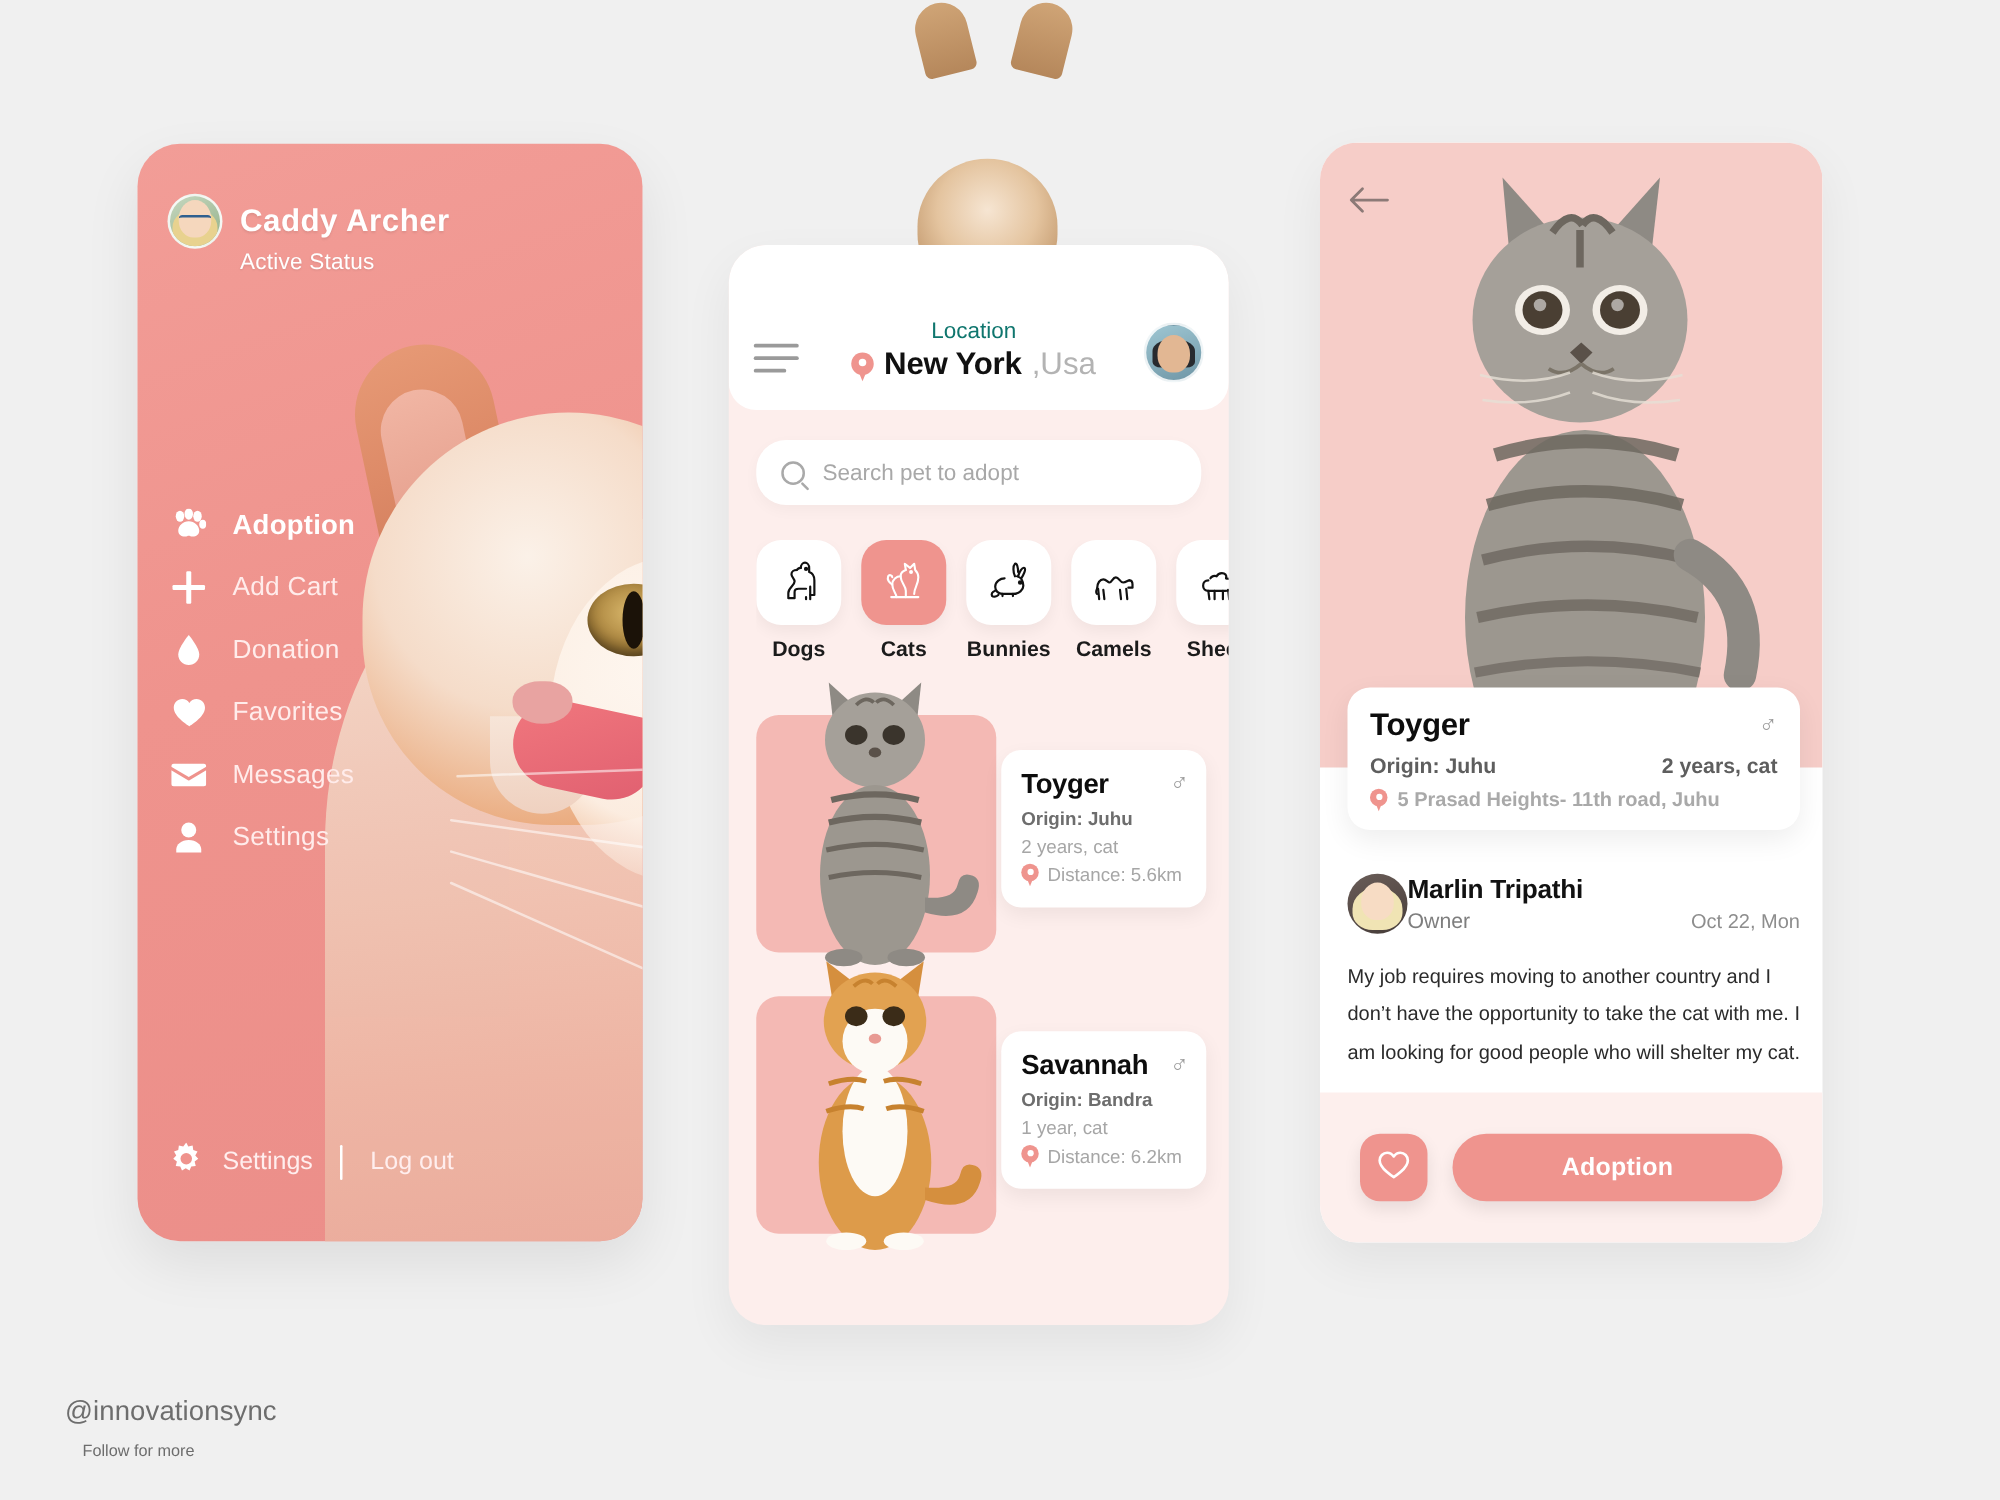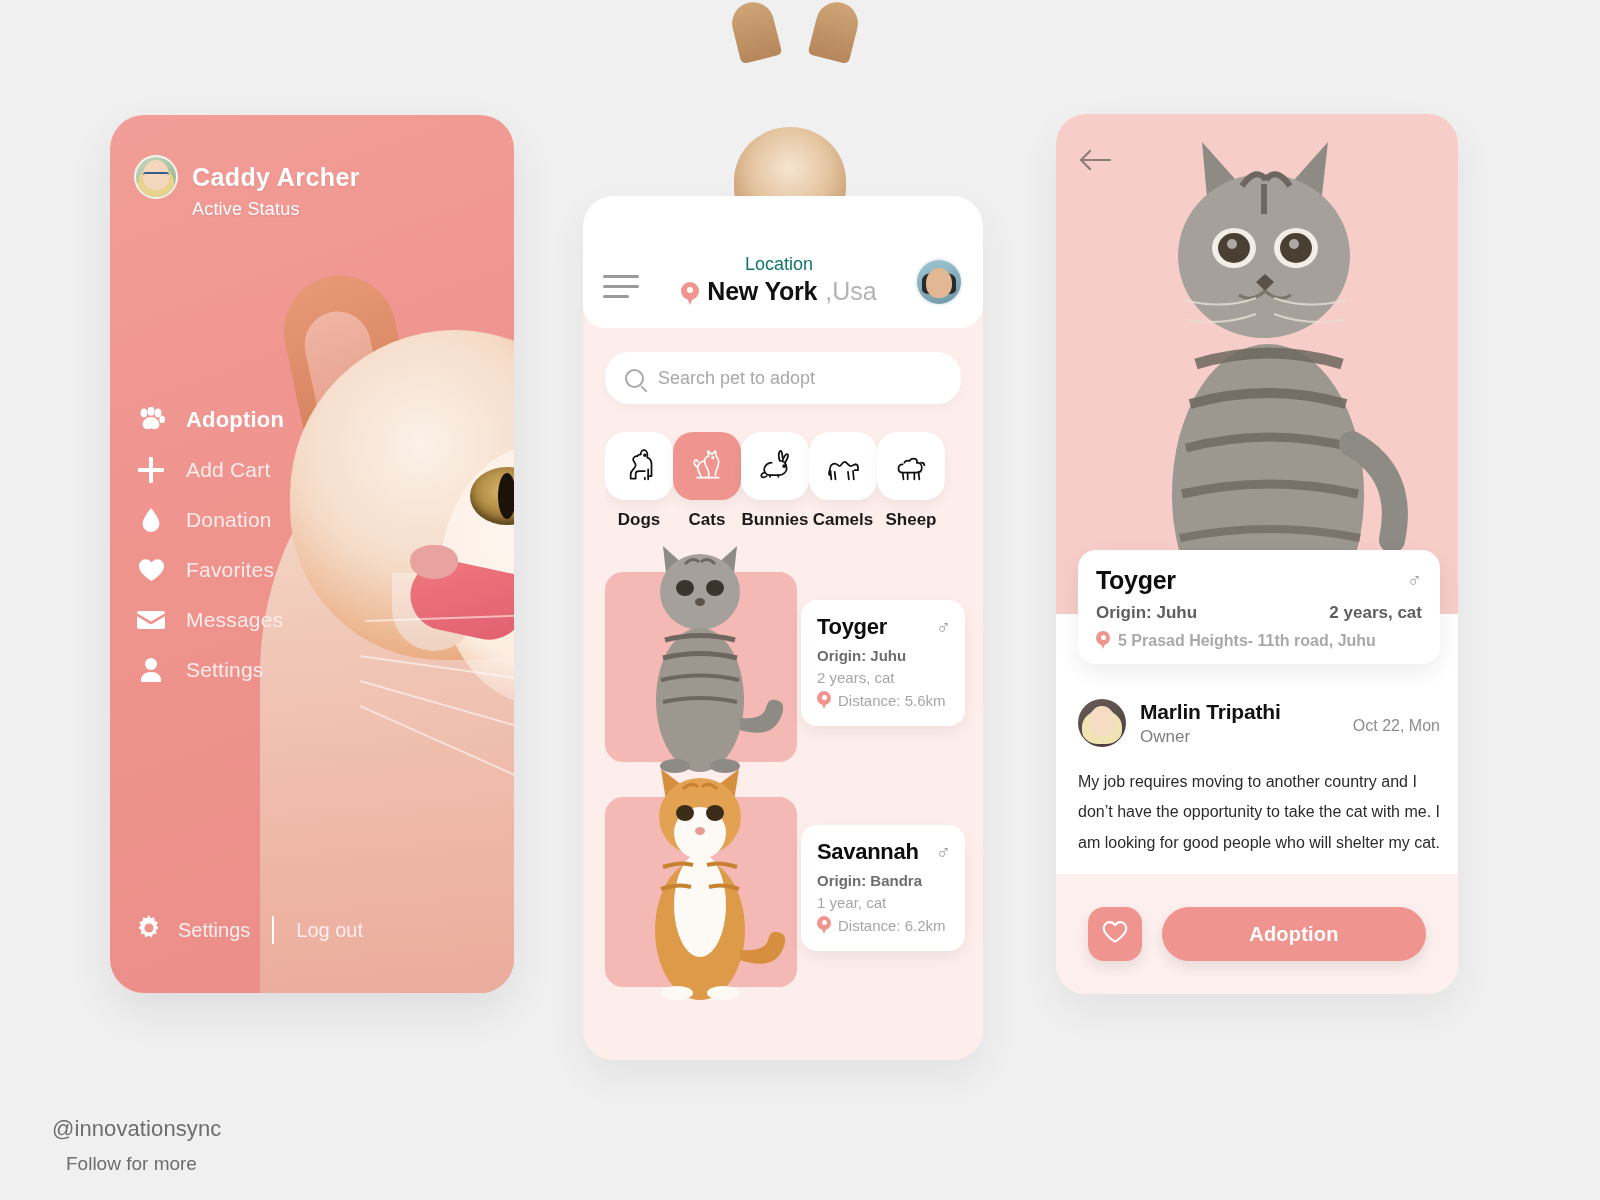--- a/index.html
+++ b/index.html
@@ -235,21 +235,21 @@
   .search-bar .sicon { width:19px; height:19px; border:2px solid #a9a9a9; border-radius:50%; position:relative; flex:none;}
   .search-bar .sicon::after { content:""; position:absolute; right:-6px; bottom:-4px; width:8px; height:2px; background:#a9a9a9; transform:rotate(45deg); border-radius:2px;}
   .search-bar input {
     border:none; outline:none; background:transparent; font-size:18px; color:#4a4a4a;
     font-family:"Liberation Sans", sans-serif; width:100%;
   }
   .search-bar input::placeholder { color:#a8a8a8; }
 
   .cat-row {
     position:relative; z-index:2;
-    display:flex; margin: 28px 0 0 22px; overflow:hidden;
+    display:flex; gap:16px; margin: 28px 0 0 22px; overflow:hidden;
   }
   .cat-chip { width: 68px; flex:none; text-align:center; cursor:pointer; }
   .cat-chip .tile {
     width: 68px; height: 68px; border-radius: 20px; background:#fff;
     display:flex; align-items:center; justify-content:center;
     box-shadow: 0 5px 12px rgba(0,0,0,0.05);
   }
   .cat-chip.active .tile { background:#ef948e; }
   .cat-chip .clabel { margin-top:10px; font-size:17px; color:#1b1b1b; font-weight:600; white-space:nowrap; }
 
@@ -300,21 +300,21 @@
     z-index: 4;
   }
   .detail-card .row1 { display:flex; align-items:center; justify-content:space-between; }
   .detail-name { font-size:25px; font-weight:700; color:#0d0d0d; letter-spacing:-.3px;}
   .detail-row2 { display:flex; align-items:center; justify-content:space-between; margin-top:8px; }
   .detail-origin { font-size:17px; color:#5e5e5e; font-weight:600; }
   .detail-age { font-size:17px; color:#5e5e5e; font-weight:600; }
   .detail-addr { font-size:16px; color:#a9a9a9; margin-top:8px; display:flex; align-items:center; gap:8px;font-weight:bold;}
 
   .owner-block { position:absolute; left: 22px; top: 585px; right: 18px; z-index:3; }
-  .owner-row { display:flex; align-items:center; gap:14px; }
+  .owner-row { display:flex; align-items:flex-end; }
   .owner-meta { flex:1; }
   .owner-name { font-size:21px; font-weight:700; color:#111; letter-spacing:-.2px; }
   .owner-role { font-size:17px; color:#7e7e7e; margin-top:3px; }
   .owner-date { font-size:16px; color:#8d8d8d; padding-top:6px; }
   .owner-desc { margin-top: 20px; font-size:16px; line-height: 1.9; color:#2b2b2b; }
 
   .action-bar {
     position:absolute; left:0; right:0; bottom:0; height: 120px;
     background:#fdefed; display:flex; align-items:center; gap:20px;
     padding: 0 32px;
@@ -328,21 +328,21 @@
     flex:1; height:54px; border-radius:27px; background:#ef948e;
     color:#fff; font-size:20px; font-weight:700; letter-spacing:.2px;
     display:flex; align-items:center; justify-content:center; cursor:pointer; border:none;
     font-family:"Liberation Sans", sans-serif;
     box-shadow: 0 6px 14px rgba(0,0,0,0.09);
   }
 
   
   .watermark { position:absolute; left: 52px; top: 1116px; }
   .wm1 { font-size:22px; color:#6d6d6d; letter-spacing:.1px; }
-  .wm2 { font-size:19px; color:#6d6d6d; margin-top:11px; margin-left:14px; }
+  .wm2 { font-size:13px; color:#6d6d6d; margin-top:11px; margin-left:14px; }
 </style>
 </head>
 <body>
 
 <div class="stage">
 
   <div id="phone-left">
 
     <div class="cat-art">
       <div class="cat-body"></div>

